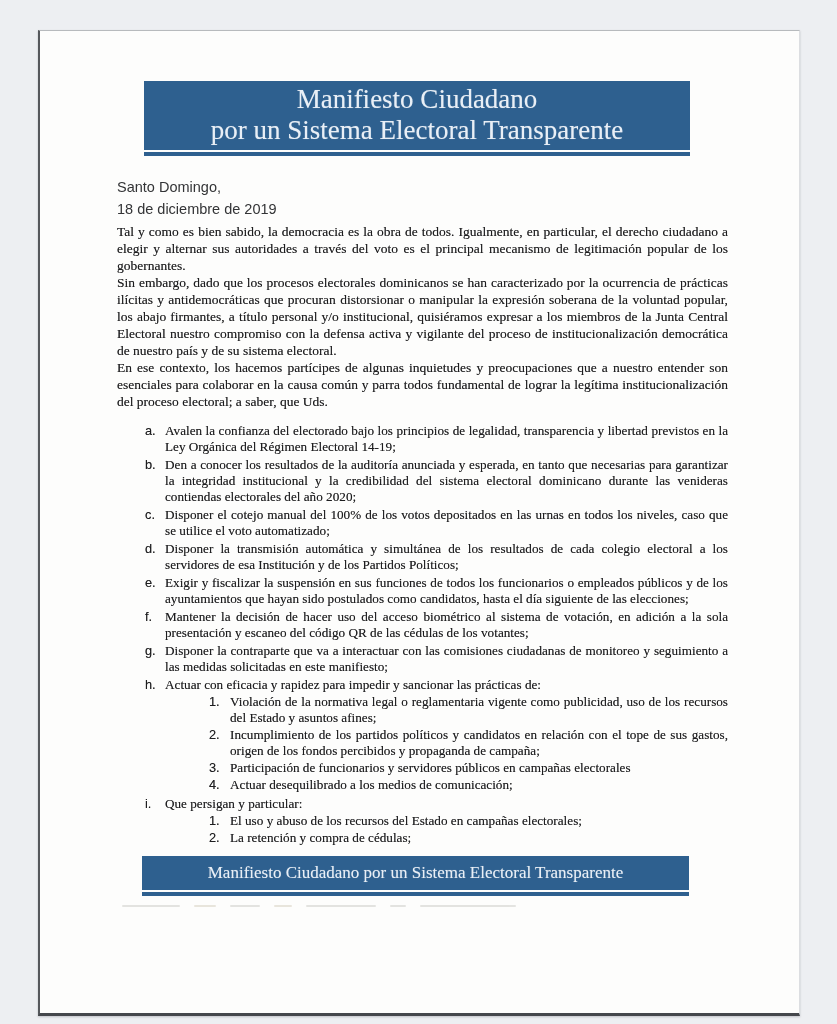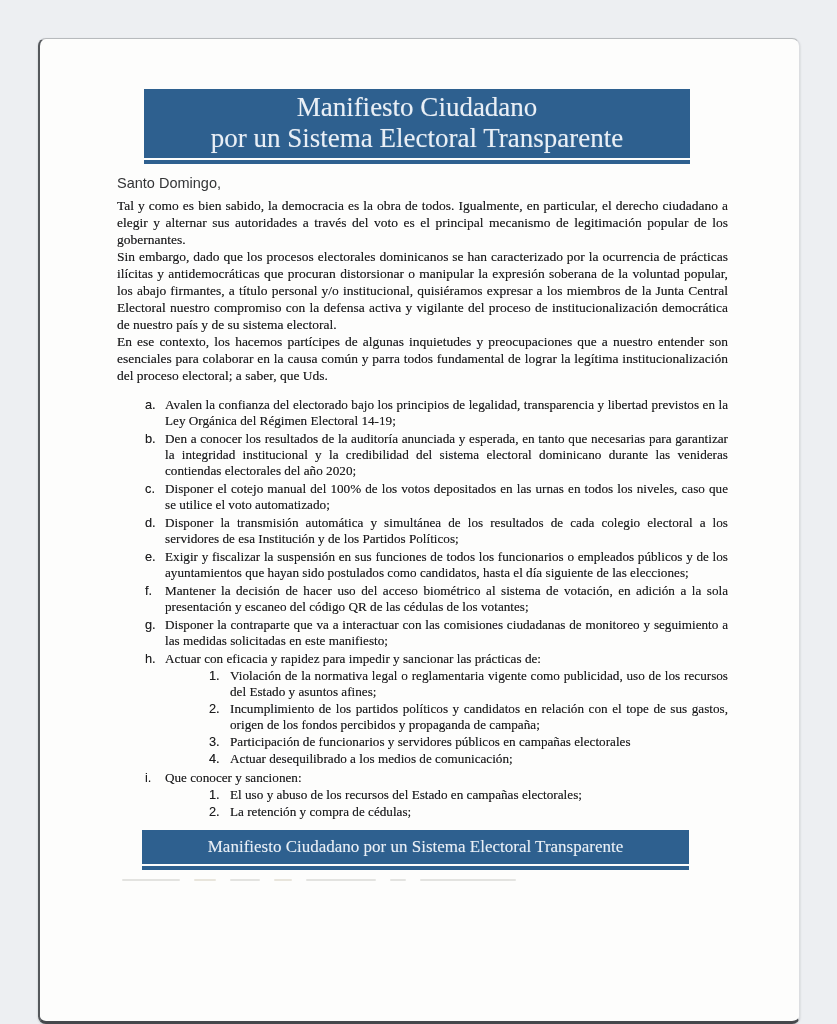--- a/index.html
+++ b/index.html
@@ -13,29 +13,28 @@
   body{
     width:837px;height:1024px;
     background:var(--background-gray);
     position:relative;
     overflow:hidden;
     font-family:"Liberation Serif","DejaVu Serif",serif;
     color:var(--text-dark);
   }
   .page{
     position:absolute;
-    left:38px;top:38px;
+    left:38px;top:30px;
     width:762px;height:986px;
     background:var(--page-white);
     border-top:1px solid #b7babd;
     border-left:2px solid #55585c;
     border-bottom:3px solid #45484c;
     border-right:1px solid #dcdee1;
     box-shadow:0 1px 2px rgba(60,64,70,.25);
-    border-radius:8px;
   }
   .content{
     padding:0 71px 0 77px;
   }
   .banner{
     background:var(--banner-blue);
     color:#e9eff6;
     text-align:center;
     text-shadow:0 0 1px rgba(255,255,255,.35);
   }
@@ -48,21 +47,21 @@
   }
   .double-rule{
     margin:2px 0 0 27px;
     width:546px;
     height:2px;
     border-top:2px solid var(--banner-blue);
     border-bottom:2px solid var(--banner-blue);
     background:var(--page-white);
   }
   .dateline{
-    margin-top:8px;
+    margin-top:20px;
     font-family:"Liberation Sans","DejaVu Sans",sans-serif;
     font-size:14.5px;
     line-height:22px;
     color:#333436;
   }
   p.body-par{
     margin:0;
     text-align:justify;
     font-size:13.5px;
     line-height:17px;
@@ -136,20 +135,21 @@
   <div class="content">
 
     <div class="banner banner-top">
       <div>Manifiesto Ciudadano</div>
       <div>por un Sistema Electoral Transparente</div>
     </div>
     <div class="double-rule"></div>
 
     <div class="dateline">
       <div>Santo Domingo,</div>
+      <div>18 de diciembre de 2019</div>
     </div>
 
     <p class="body-par p1">Tal y como es bien sabido, la democracia es la obra de todos. Igualmente, en particular, el derecho ciudadano a elegir y alternar sus autoridades a través del voto es el principal mecanismo de legitimación popular de los gobernantes.</p>
     <p class="body-par p2">Sin embargo, dado que los procesos electorales dominicanos se han caracterizado por la ocurrencia de prácticas ilícitas y antidemocráticas que procuran distorsionar o manipular la expresión soberana de la voluntad popular, los abajo firmantes, a título personal y/o institucional, quisiéramos expresar a los miembros de la Junta Central Electoral nuestro compromiso con la defensa activa y vigilante del proceso de institucionalización democrática de nuestro país y de su sistema electoral.</p>
     <p class="body-par p3">En ese contexto, los hacemos partícipes de algunas inquietudes y preocupaciones que a nuestro entender son esenciales para colaborar en la causa común y parra todos fundamental de lograr la legítima institucionalización del proceso electoral; a saber, que Uds.</p>
 
     <div class="list">
 
       <div class="li">
         <span class="li-marker">a.</span>
@@ -207,21 +207,21 @@
               <span class="sub-marker">4.</span>
               <span class="sub-body">Actuar desequilibrado a los medios de comunicación;</span>
             </span>
           </span>
         </span>
       </div>
 
       <div class="li">
         <span class="li-marker">i.</span>
         <span class="li-body">
-          <span>Que conocer y sancionen:</span>
+          <span>Que persigan y particular:</span>
           <span class="sublist" style="display:block">
             <span class="sub-li">
               <span class="sub-marker">1.</span>
               <span class="sub-body">El uso y abuso de los recursos del Estado en campañas electorales;</span>
             </span>
             <span class="sub-li">
               <span class="sub-marker">2.</span>
               <span class="sub-body">La retención y compra de cédulas;</span>
             </span>
           </span>

